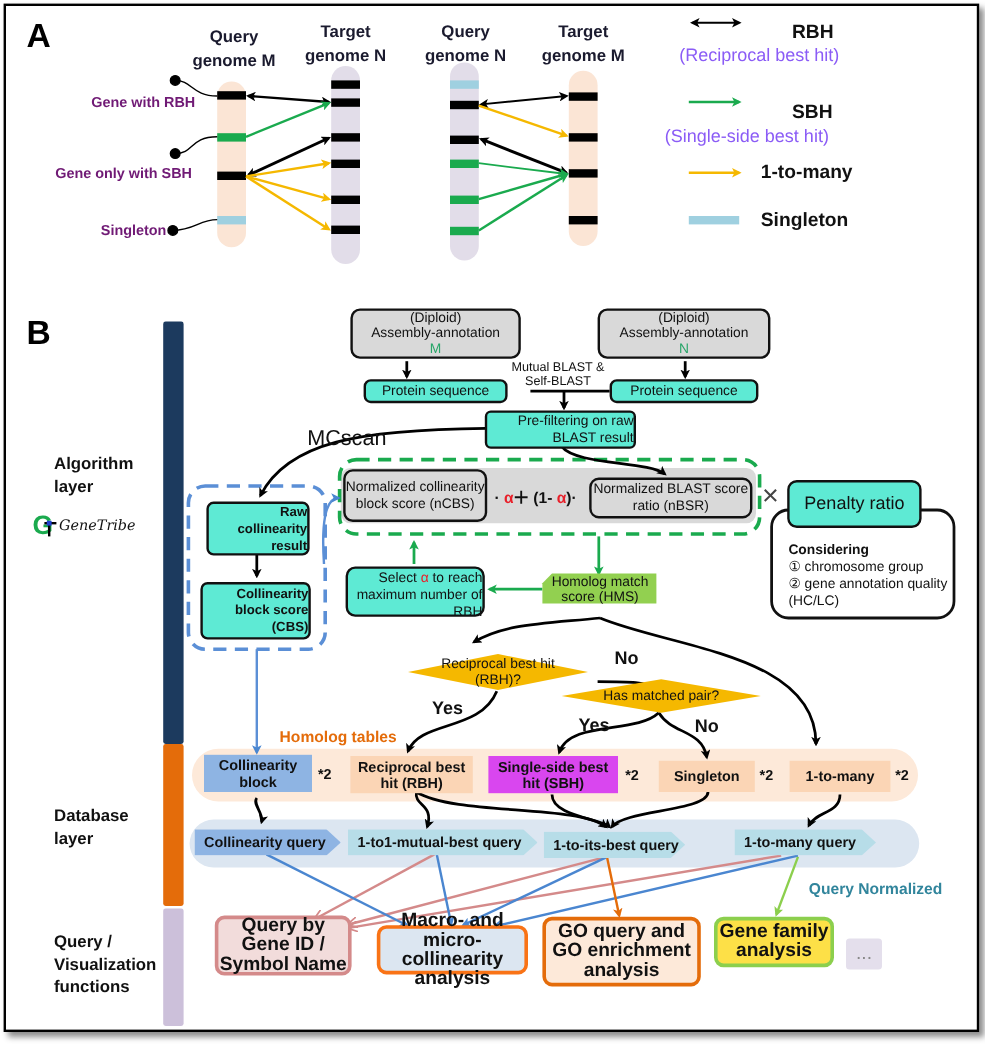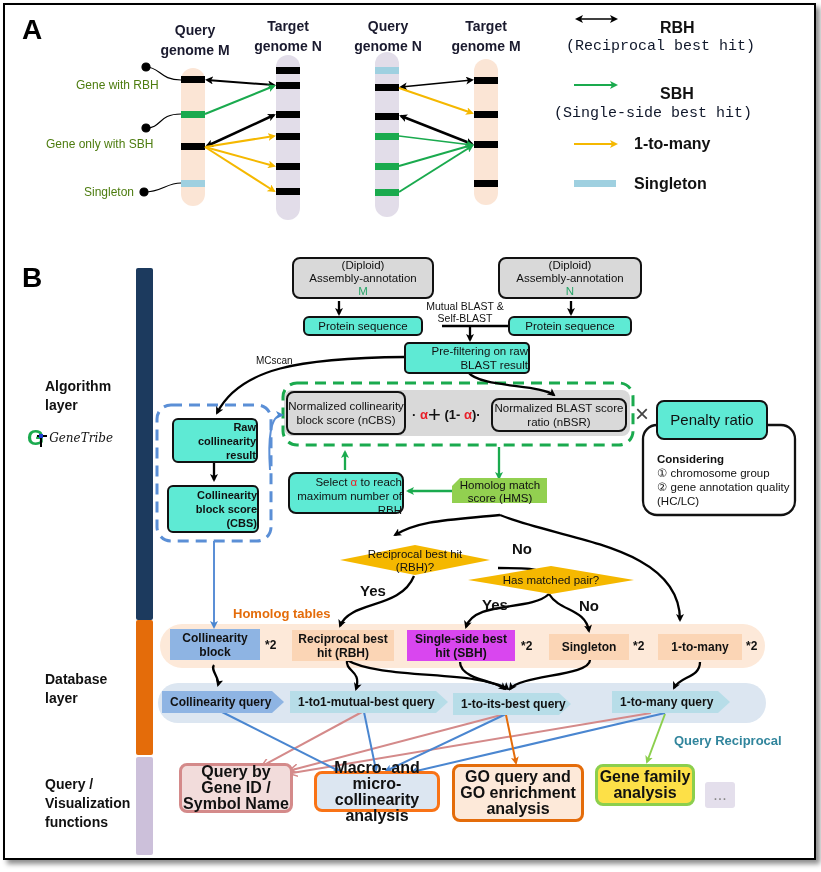--- a/index.html
+++ b/index.html
@@ -1,23 +1,23 @@
 <!DOCTYPE html>
 <html><head>
 <meta charset="utf-8">
 <style>
   html, body { margin:0; padding:0; background:#ffffff; }
   body { width:821px; height:872px; position:relative; overflow:hidden; font-family:"Liberation Sans", sans-serif; color:#111; }
   #frame { position:absolute; left:3px; top:3px; width:809px; height:853px; border:2px solid #000; box-shadow:4px 4px 5px rgba(0,0,0,0.45); background:#fff; }
   .abs { position:absolute; }
   .panel-letter { font-weight:bold; font-size:28px; color:#000; }
   .hdr { font-weight:bold; font-size:14px; text-align:center; line-height:20px; color:#1a1a2e; }
-  .glabel { font-weight:normal; font-size:12px; color:#4d7c0f; white-space:nowrap; }
+  .glabel { font-weight:bold; font-size:12px; color:#701a75; white-space:nowrap; }
   .leg-bold { font-weight:bold; font-size:16px; color:#111; }
-  .leg-norm { font-size:15px; color:#0f172a;font-family:Liberation Mono, monospace; }
+  .leg-norm { font-size:15px; color:#8b5cf6; }
   .box { position:absolute; box-sizing:border-box; display:flex; align-items:center; justify-content:center; text-align:center; font-size:11.5px; line-height:14px; }
   .gray-box { background:#d9d9d9; border:2.5px solid #111; border-radius:8px; }
   .white-box { background:#5eead4; border:2.5px solid #111; border-radius:6px;text-align:right; }
   .layer-label { font-weight:bold; font-size:14px; line-height:19px; color:#111; }
   .tbl { position:absolute; box-sizing:border-box; display:flex; align-items:center; justify-content:center; text-align:center; font-weight:bold; font-size:12px; line-height:14px; }
   .qchev { position:absolute; display:flex; align-items:center; padding-left:8px; box-sizing:border-box; font-weight:bold; font-size:12px; color:#111;
     clip-path: polygon(0 0, calc(100% - 12px) 0, 100% 50%, calc(100% - 12px) 100%, 0 100%); }
   .fbox { position:absolute; box-sizing:border-box; display:flex; align-items:center; justify-content:center; text-align:center; font-weight:bold; font-size:16px; line-height:16px; border-radius:8px; }
   .red { color:#e8202a; }
   .grn { color:#2aa66a; }
@@ -229,21 +229,21 @@
 </div>
 <div class="box gray-box" style="left:498px;top:257px;width:144px;height:42px;flex-direction:column;line-height:13px">
   <span>(Diploid)</span>
   <span>Assembly-annotation</span>
   <span class="grn">N</span>
 </div>
 <div class="box white-box" style="left:303px;top:316px;width:120px;height:20px">Protein sequence</div>
 <div class="box white-box" style="left:508px;top:316px;width:124px;height:20px">Protein sequence</div>
 <div class="box" style="left:425px;top:299px;width:80px;height:26px;font-size:10.5px;line-height:12px">Mutual BLAST &amp; Self-BLAST</div>
 <div class="box white-box" style="left:404px;top:342px;width:126px;height:32px;border-radius:5px">Pre-filtering on raw BLAST result</div>
-<div class="abs" style="left:256px;top:355px;font-size:10px">MCscan</div>
+<div class="abs" style="left:256px;top:355px;font-size:18px">MCscan</div>
 
 <div class="box white-box" style="left:172px;top:418px;width:86px;height:45px;font-weight:bold;font-size:11px;line-height:14px">Raw collinearity result</div>
 <div class="box white-box" style="left:167px;top:485px;width:92px;height:48px;font-weight:bold;font-size:11px;line-height:14px">Collinearity block score (CBS)</div>
 
 <div class="box gray-box" style="left:286px;top:391px;width:120px;height:44px;font-size:11.5px">Normalized collinearity block score (nCBS)</div>
 <div class="abs" style="left:412px;top:402px;font-weight:bold;font-size:13px;white-space:nowrap">
   <span>·</span>
   <span class="red">α</span><span style="font-size:22px;font-weight:normal;vertical-align:-3px">+</span>
   <span>(1-</span> <span class="red">α</span><span>)·</span>
 </div>
@@ -275,19 +275,19 @@
 <div class="abs" style="left:521px;top:639px;font-weight:bold;font-size:12px">*2</div>
 <div class="tbl" style="left:549px;top:634px;width:80px;height:26px;background:#fbd5b5">Singleton</div>
 <div class="abs" style="left:633px;top:639px;font-weight:bold;font-size:12px">*2</div>
 <div class="tbl" style="left:658px;top:634px;width:84px;height:26px;background:#fbd5b5">1-to-many</div>
 <div class="abs" style="left:746px;top:639px;font-weight:bold;font-size:12px">*2</div>
 
 <div class="qchev" style="left:162px;top:691px;width:122px;height:22px;background:#8eb4e3">Collinearity query</div>
 <div class="qchev" style="left:290px;top:691px;width:158px;height:22px;background:#b7dde8">1-to1-mutual-best query</div>
 <div class="qchev" style="left:453px;top:693px;width:118px;height:22px;background:#b7dde8">1-to-its-best query</div>
 <div class="qchev" style="left:612px;top:691px;width:118px;height:22px;background:#b7dde8">1-to-many query</div>
-<div class="abs" style="left:674px;top:733px;font-weight:bold;font-size:13px;color:#31859c">Query Reciprocal</div>
+<div class="abs" style="left:674px;top:733px;font-weight:bold;font-size:13px;color:#31859c">Query Normalized</div>
 
 <div class="fbox" style="left:179px;top:763px;width:114px;height:50px;background:#f2dcdb;border:3px solid #d48a8a">Query by Gene ID / Symbol Name</div>
 <div class="fbox" style="left:314px;top:771px;width:126px;height:41px;background:#dce6f1;border:3px solid #f97316">Macro- and micro-collinearity analysis</div>
 <div class="fbox" style="left:452px;top:764px;width:132px;height:58px;background:#fde9d9;border:3px solid #e46c0a">GO query and GO enrichment analysis</div>
 <div class="fbox" style="left:595px;top:764px;width:100px;height:42px;background:#fde047;border:3px solid #8ccf4d">Gene family analysis</div>
 <div class="fbox" style="left:705px;top:782px;width:30px;height:26px;background:#e4dfec;border-radius:3px;font-weight:normal;color:#888">...</div>
 
 </body></html>

